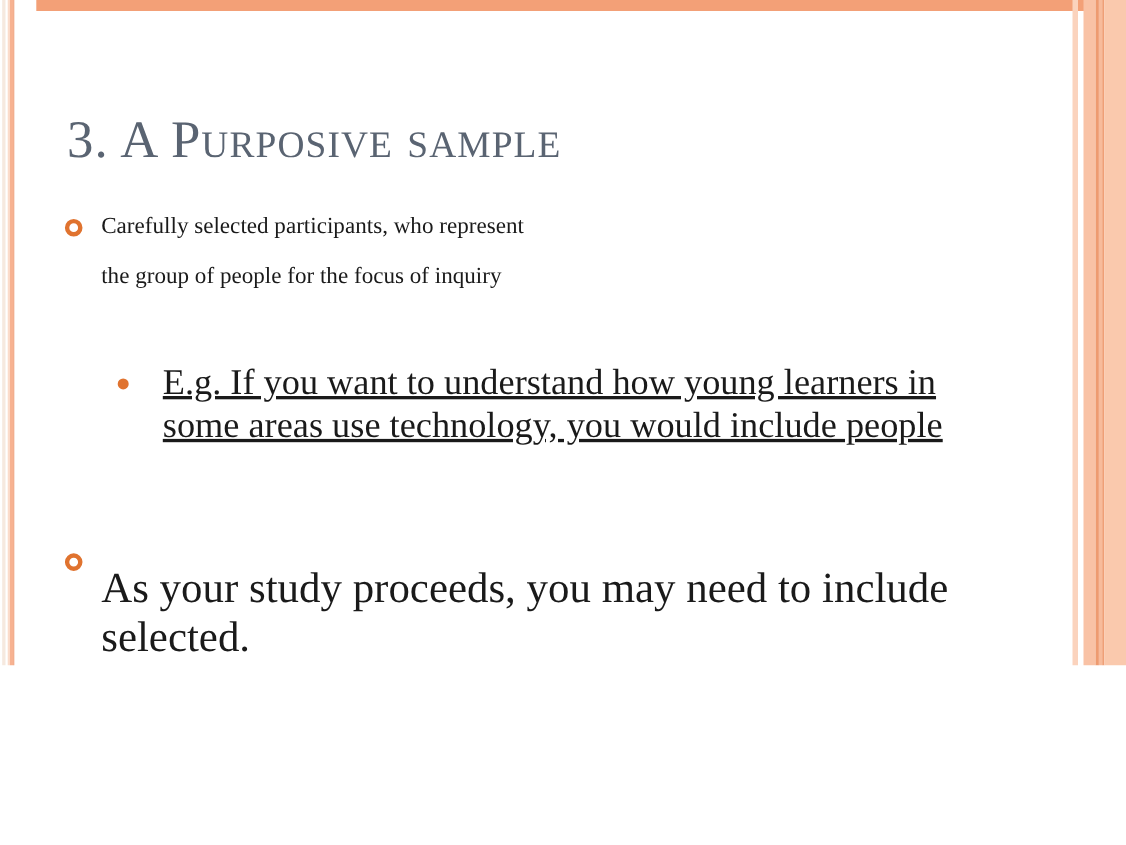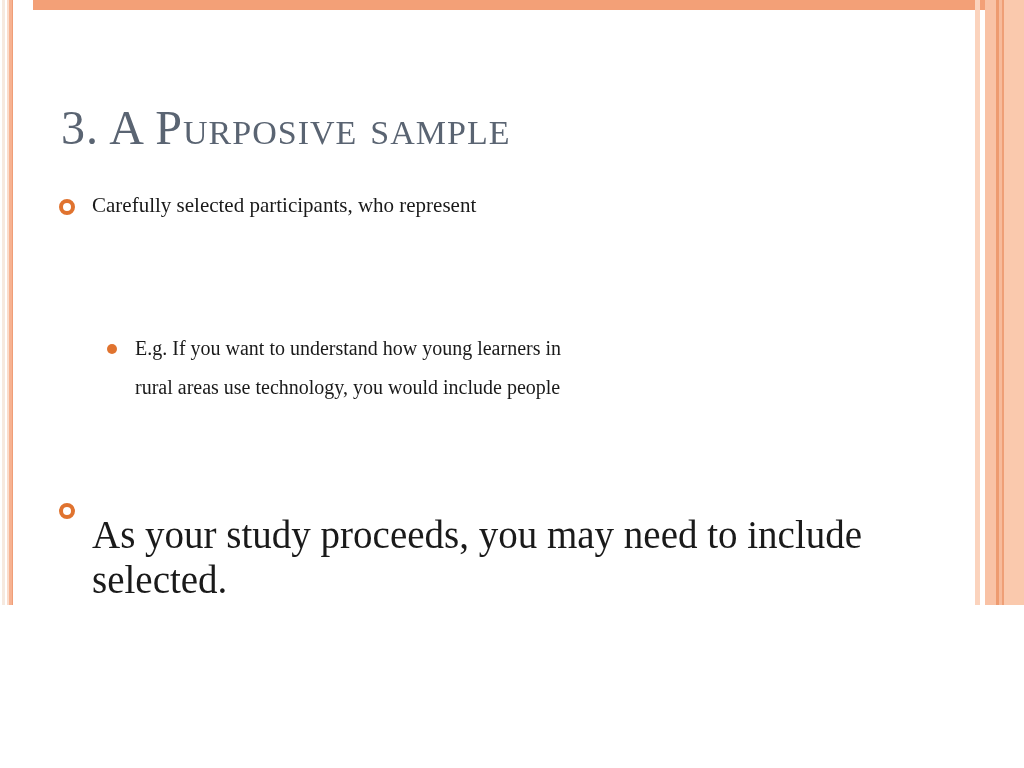--- a/index.html
+++ b/index.html
@@ -37,21 +37,21 @@
     position: absolute; left: 61px; top: 100px;
     font-size: 48px; line-height: 56px;
     font-variant: small-caps;
     letter-spacing: 1px;
     color: #5a6472;
     font-weight: 400;
     white-space: nowrap;
   }
   .bullet-text { position: absolute; color: #1a1a1a; white-space: nowrap; }
   .b1   { left: 92px;  top: 183px; font-size: 21px; line-height: 45px; }
-  .bsub { left: 135px; top: 329px; font-size: 20px; line-height: 39px; }
+  .bsub { left: 148px; top: 329px; font-size: 33px; line-height: 39px; text-decoration: underline; }
   .b2   { left: 92px;  top: 512px; font-size: 39px; line-height: 45px; }
   .ring {
     position: absolute; width: 8px; height: 8px;
     border: 4px solid #e0732f; border-radius: 50%;
     background: transparent;
   }
   .ring1 { left: 59px; top: 199px; }
   .ring2 { left: 59px; top: 503px; }
   .dot {
     position: absolute; left: 107px; top: 344px;
@@ -79,26 +79,27 @@
   <div class="vstripe r5"></div>
   <div class="vstripe r6"></div>
 
   <div class="accent-circle"></div>
 
   <div class="slide-title">3. A Purposive sample</div>
 
   <span class="ring ring1"></span>
   <div class="bullet-text b1">
     <div>Carefully selected participants, who represent</div>
+    <div>the group of people for the focus of inquiry</div>
   </div>
 
   <span class="dot"></span>
   <div class="bullet-text bsub">
     <div>E.g. If you want to understand how young learners in</div>
-    <div>rural areas use technology, you would include people</div>
+    <div>some areas use technology, you would include people</div>
   </div>
 
   <span class="ring ring2"></span>
   <div class="bullet-text b2">
     <div>As your study proceeds, you may need to include</div>
     <div>selected.</div>
   </div>
 
 </div>
 

